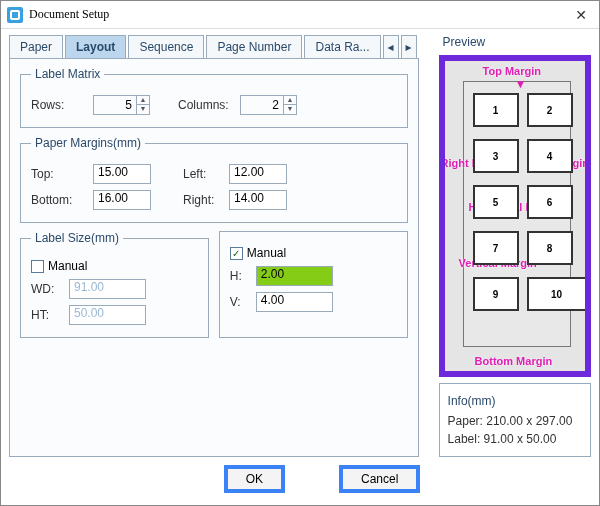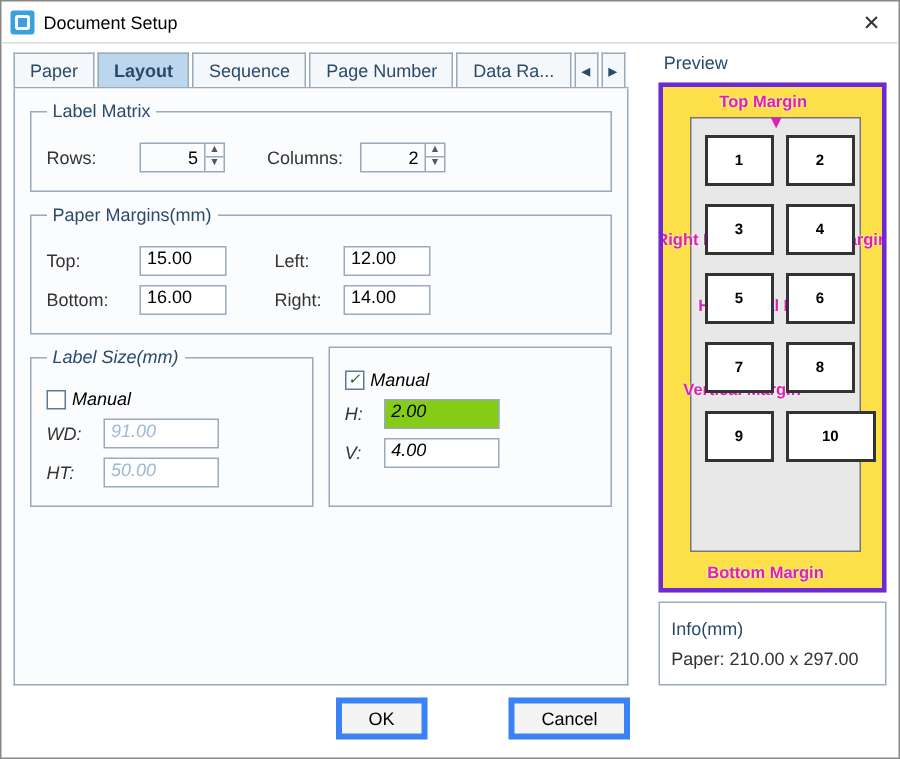--- a/index.html
+++ b/index.html
@@ -1,21 +1,21 @@
 <!DOCTYPE html>
 <html><head>
 <meta charset="utf-8">
 <style>
 * { box-sizing: border-box; font-family: Tahoma, Arial, sans-serif; font-size: 12px; }
 body { margin: 0; padding: 0; background: #fff; }
 .window { width: 600px; height: 506px; border: 1px solid #888; background: #fff; }
 .titlebar { height: 28px; display: flex; align-items: center; padding: 0 6px; border-bottom: 1px solid #ddd; }
 .titlebar .icon { width: 16px; height: 16px; background: #3aa0e0; border-radius: 2px; margin-right: 6px; position: relative; }
 .titlebar .icon::after{content:"";position:absolute;left:3px;top:3px;right:3px;bottom:3px;border:2px solid #fff;border-radius:2px;}
-.titlebar .title { flex: 1; }
+.titlebar .title { flex: 1; font-family: Liberation Serif, serif; }
 .titlebar .close { width: 24px; text-align: center; font-size: 14px; color: #333; cursor: pointer; }
 .body { display: flex; padding: 6px 8px 2px 8px; gap: 20px; height: 430px; }
 .leftpane { flex: 1; display: flex; flex-direction: column; }
 .tabs { display: flex; border-bottom: 1px solid #9ab; align-items: stretch; }
 .tab { padding: 4px 10px; border: 1px solid #9ab; border-bottom: none; margin-right: 2px; background: #f5f8fb; color: #2a4a6a; cursor: pointer; white-space: nowrap; }
 .tab.active { background: #bcd6ee; font-weight: 700; }
 .tab.narrow { padding: 4px 4px; }
 .tabcontent { border: 1px solid #9ab; border-top: none; flex: 1; padding: 8px 10px; background: #fbfcfe; display:flex; flex-direction:column; gap:8px;}
 fieldset { border: 1px solid #9ab; padding: 8px 10px 12px 10px; margin: 0; }
 legend { color: #2a4a6a; padding: 0 4px; }
@@ -24,25 +24,25 @@
 .input { border: 1px solid #9ab; height: 20px; padding: 0 4px; background: #fff; width: 77px; text-align: left; }
 .input.wide { width: 58px; }
 .input.disabled { color: #9ab8d4; }
 .input.sel { background:#84cc16; }
 .spinner { display: flex; border:1px solid #9ab; height:20px;}
 .spinner .val{width:42px; text-align:right; padding:0 4px; line-height:18px;}
 .spinner .btns{display:flex;flex-direction:column;border-left:1px solid #9ab;}
 .spinner .btns div{width:12px;height:9px;font-size:7px;line-height:8px;text-align:center;color:#556;border-bottom:1px solid #9ab;cursor:pointer;}
 .spinner .btns div:last-child{border-bottom:none;}
 .twocol { display:flex; gap:10px;}
-.twocol fieldset { flex:1;font-style:italic; }
+.twocol fieldset { flex:1; }
 .check { display:flex; align-items:center; gap:4px; }
 .check .box { width:13px; height:13px; border:1px solid #5a7a9a; background:#fff; display:flex; align-items:center; justify-content:center; font-size:10px; color:#1a5a1a;}
 .rightpane { width: 160px; display:flex; flex-direction:column; gap:6px;}
-.preview { border:3px solid #6d28d9; flex:1; position:relative; background:#fde047; overflow:hidden;}
+.preview { border:6px solid #6d28d9; flex:1; position:relative; background:#e5e5e5; overflow:hidden;}
 .preview .paper{position:absolute; left:18px; top:20px; right:14px; bottom:24px; background:#e8e8e8; border:1px solid #777;}
 .cell{position:absolute;border:2px solid #333;background:#fff;display:flex;align-items:center;justify-content:center;font-size:10px;font-weight:600;}
 .ann{position:absolute;color:#e11eb4;font-weight:600;font-size:11px;text-shadow:0 0 2px #fff;}
 .info{border:1px solid #9ab; padding:6px 8px 10px 8px;}
 .info .t{color:#2a4a6a;margin-bottom:6px;}
 .info div{margin-top:4px;color:#333;font-size:12px;}
 .footer{display:flex;justify-content:center;gap:10px;padding:6px 0 0 0;}
 .btn{border:4px solid #3b82f6;background:#f4f4f4;padding:3px 18px;cursor:pointer;margin-left:44px;}
 .arrow{position:absolute;color:#e11eb4;font-weight:900;}
 </style>
@@ -166,20 +166,21 @@
         <div class="cell" style="left:28px;top:124px;width:46px;height:34px">5</div>
         <div class="cell" style="left:82px;top:124px;width:46px;height:34px">6</div>
         <div class="cell" style="left:28px;top:170px;width:46px;height:34px">7</div>
         <div class="cell" style="left:82px;top:170px;width:46px;height:34px">8</div>
         <div class="cell" style="left:28px;top:216px;width:46px;height:34px">9</div>
         <div class="cell" style="left:82px;top:216px;width:60px;height:34px">10</div>
       </div>
       <div class="info">
         <div class="t">Info(mm)</div>
         <div><span>Paper:</span> <span>210.00 x 297.00</span></div>
+        <div><span>Label:</span> <span>91.00 x 50.00</span></div>
       </div>
     </div>
   </div>
 
   <div class="footer">
     <div class="btn">OK</div>
     <div class="btn">Cancel</div>
   </div>
 </div>
 

